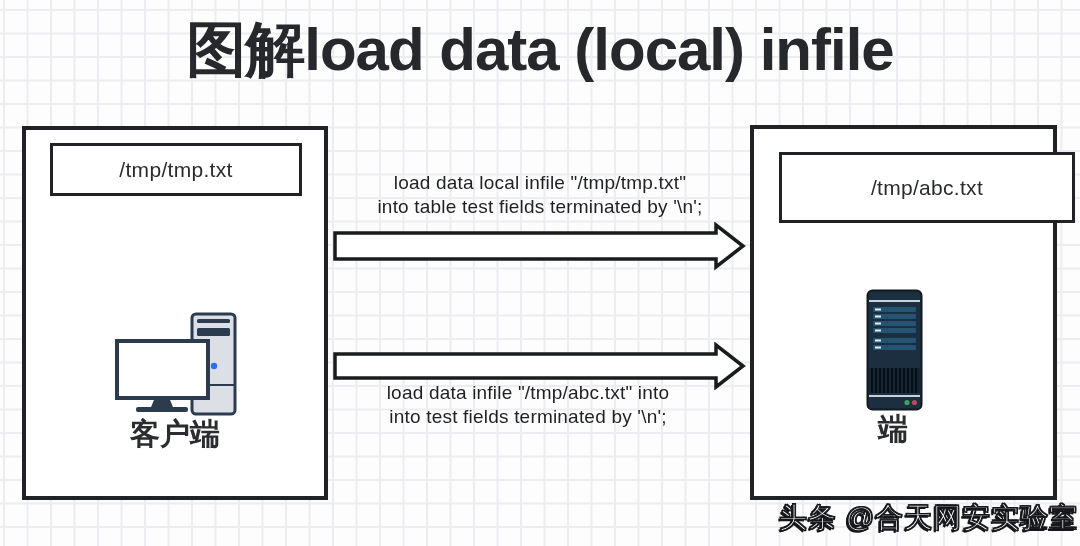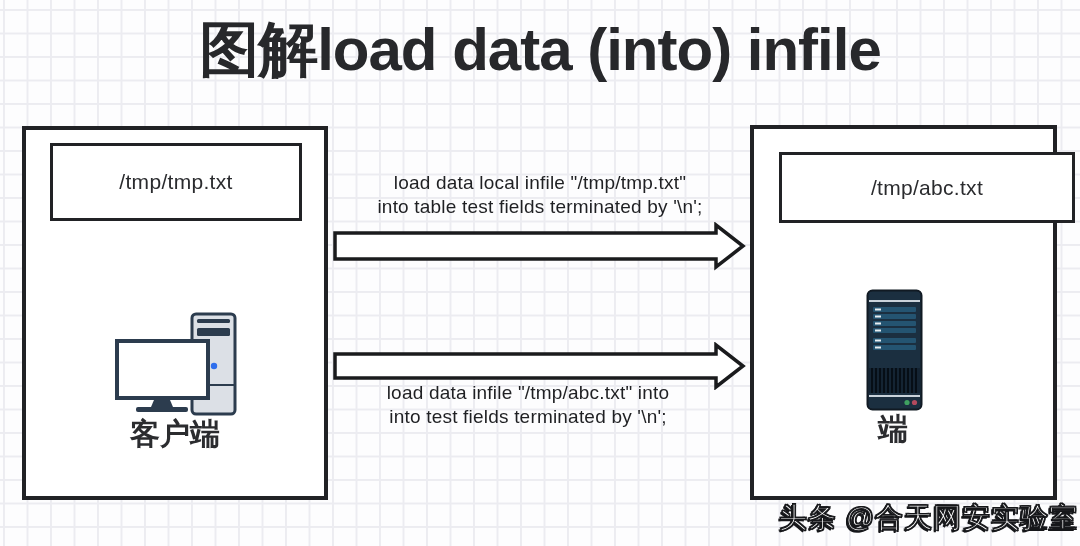--- a/index.html
+++ b/index.html
@@ -24,21 +24,21 @@
   .bigbox{
     position:absolute;background:#fff;border:4px solid #212225;
   }
   .box-client{left:22px;top:126px;width:306px;height:374px;box-sizing:border-box;}
   .box-server{left:750px;top:125px;width:307px;height:375px;box-sizing:border-box;}
   .filebox{
     position:absolute;box-sizing:border-box;border:3px solid #212225;background:#fff;
     display:flex;align-items:center;justify-content:center;
     font-size:21px;font-weight:500;color:#2a2b2e;letter-spacing:0.3px;
   }
-  .filebox-client{left:24px;top:13px;width:252px;height:78px;}
+  .filebox-client{left:24px;top:13px;width:252px;height:53px;}
   .filebox-server{left:25px;top:23px;width:296px;height:71px;}
   .node-icon{position:absolute;}
   .icon-client{left:89px;top:181px;}
   .icon-server{left:112px;top:160px;}
   .nodelabel{
     position:absolute;text-align:center;font-weight:600;color:#2b2c2f;
     font-size:30px;line-height:24px;
   }
   .label-client{left:0;top:292px;width:298px;}
   .label-server{left:0;top:288px;width:278px;}
@@ -59,21 +59,21 @@
     text-shadow:-2px 2px 0 #16171a,1px 1px 0 #16171a,-1px -1px 0 #16171a,
                 1px -1px 0 #16171a,-2px 1px 0 #16171a;
     white-space:nowrap;
   }
 </style>
 </head>
 <body>
 
 <div class="canvas">
 
-  <div class="title">图解load data (into) infile</div>
+  <div class="title">图解load data (local) infile</div>
 
   <div class="bigbox box-client">
     <div class="filebox filebox-client">
       <span>/tmp/tmp.txt</span>
     </div>
 
     <svg class="node-icon icon-client" width="122" height="106" viewBox="0 0 122 106">
 
       <rect x="77" y="3" width="43" height="100" rx="4" fill="#dce0e6" stroke="#2c3c4e" stroke-width="3"></rect>
       <rect x="82" y="8" width="33" height="4" rx="1.5" fill="#2c3c4e"></rect>

